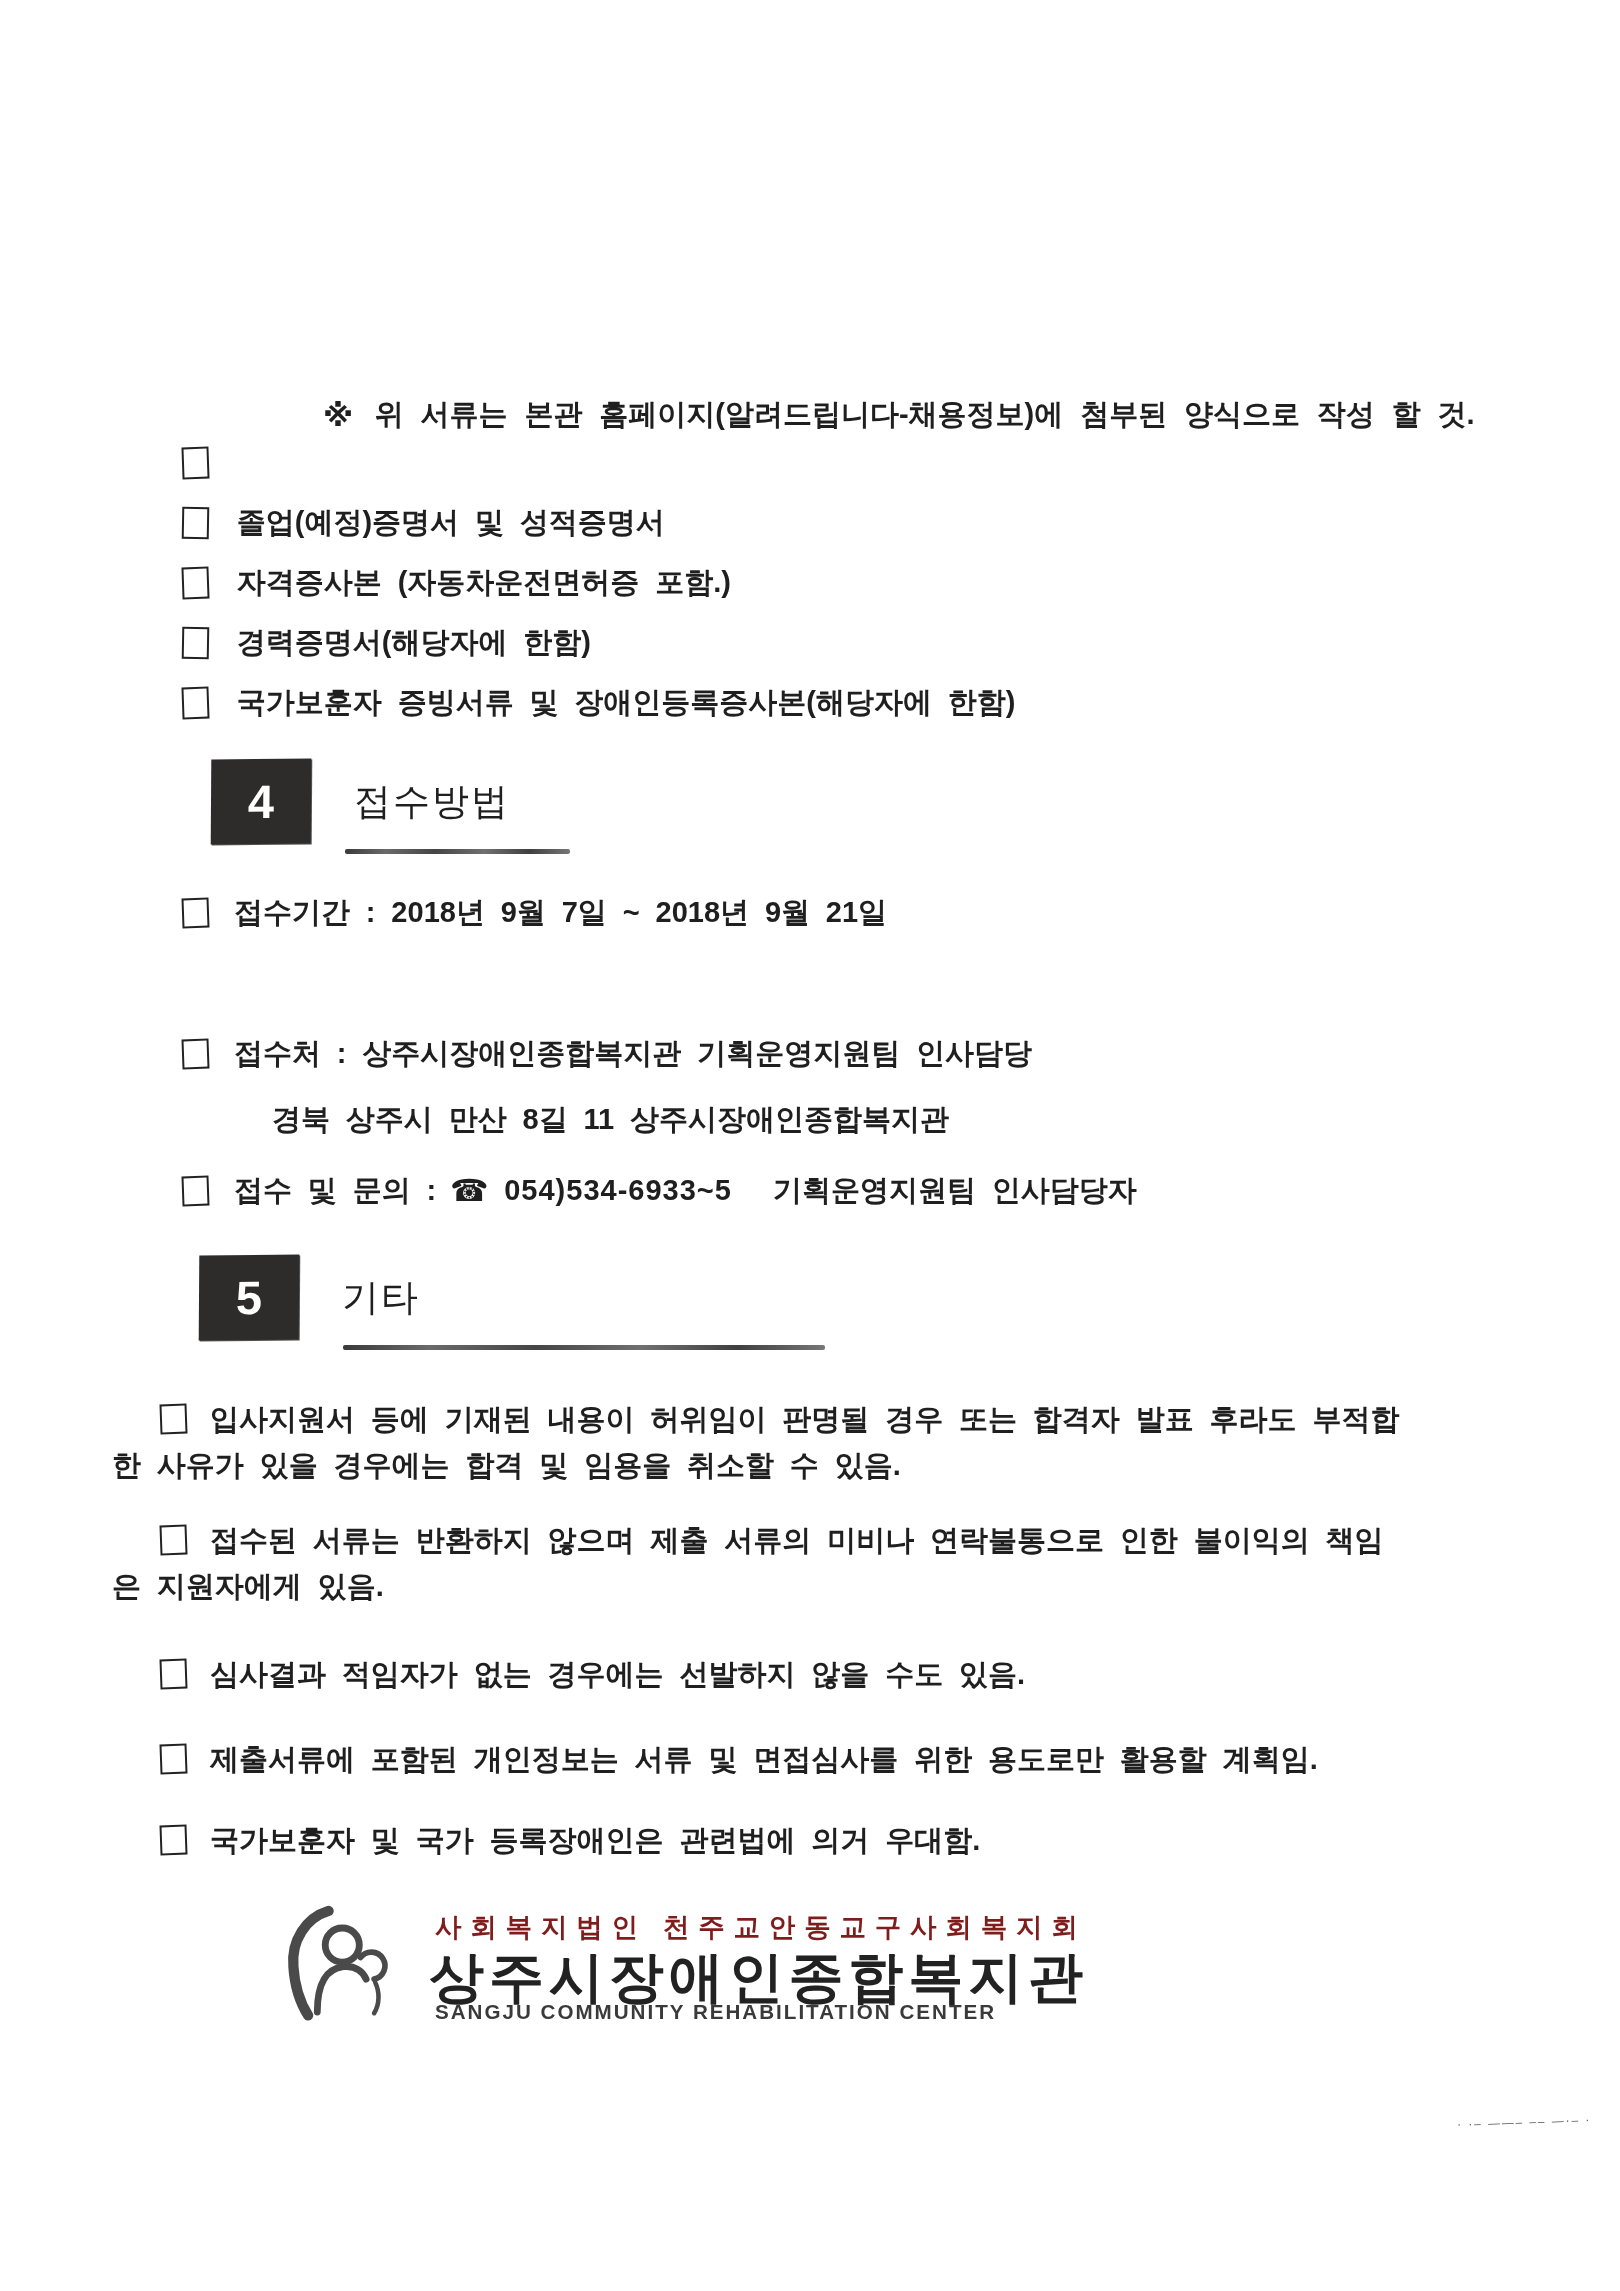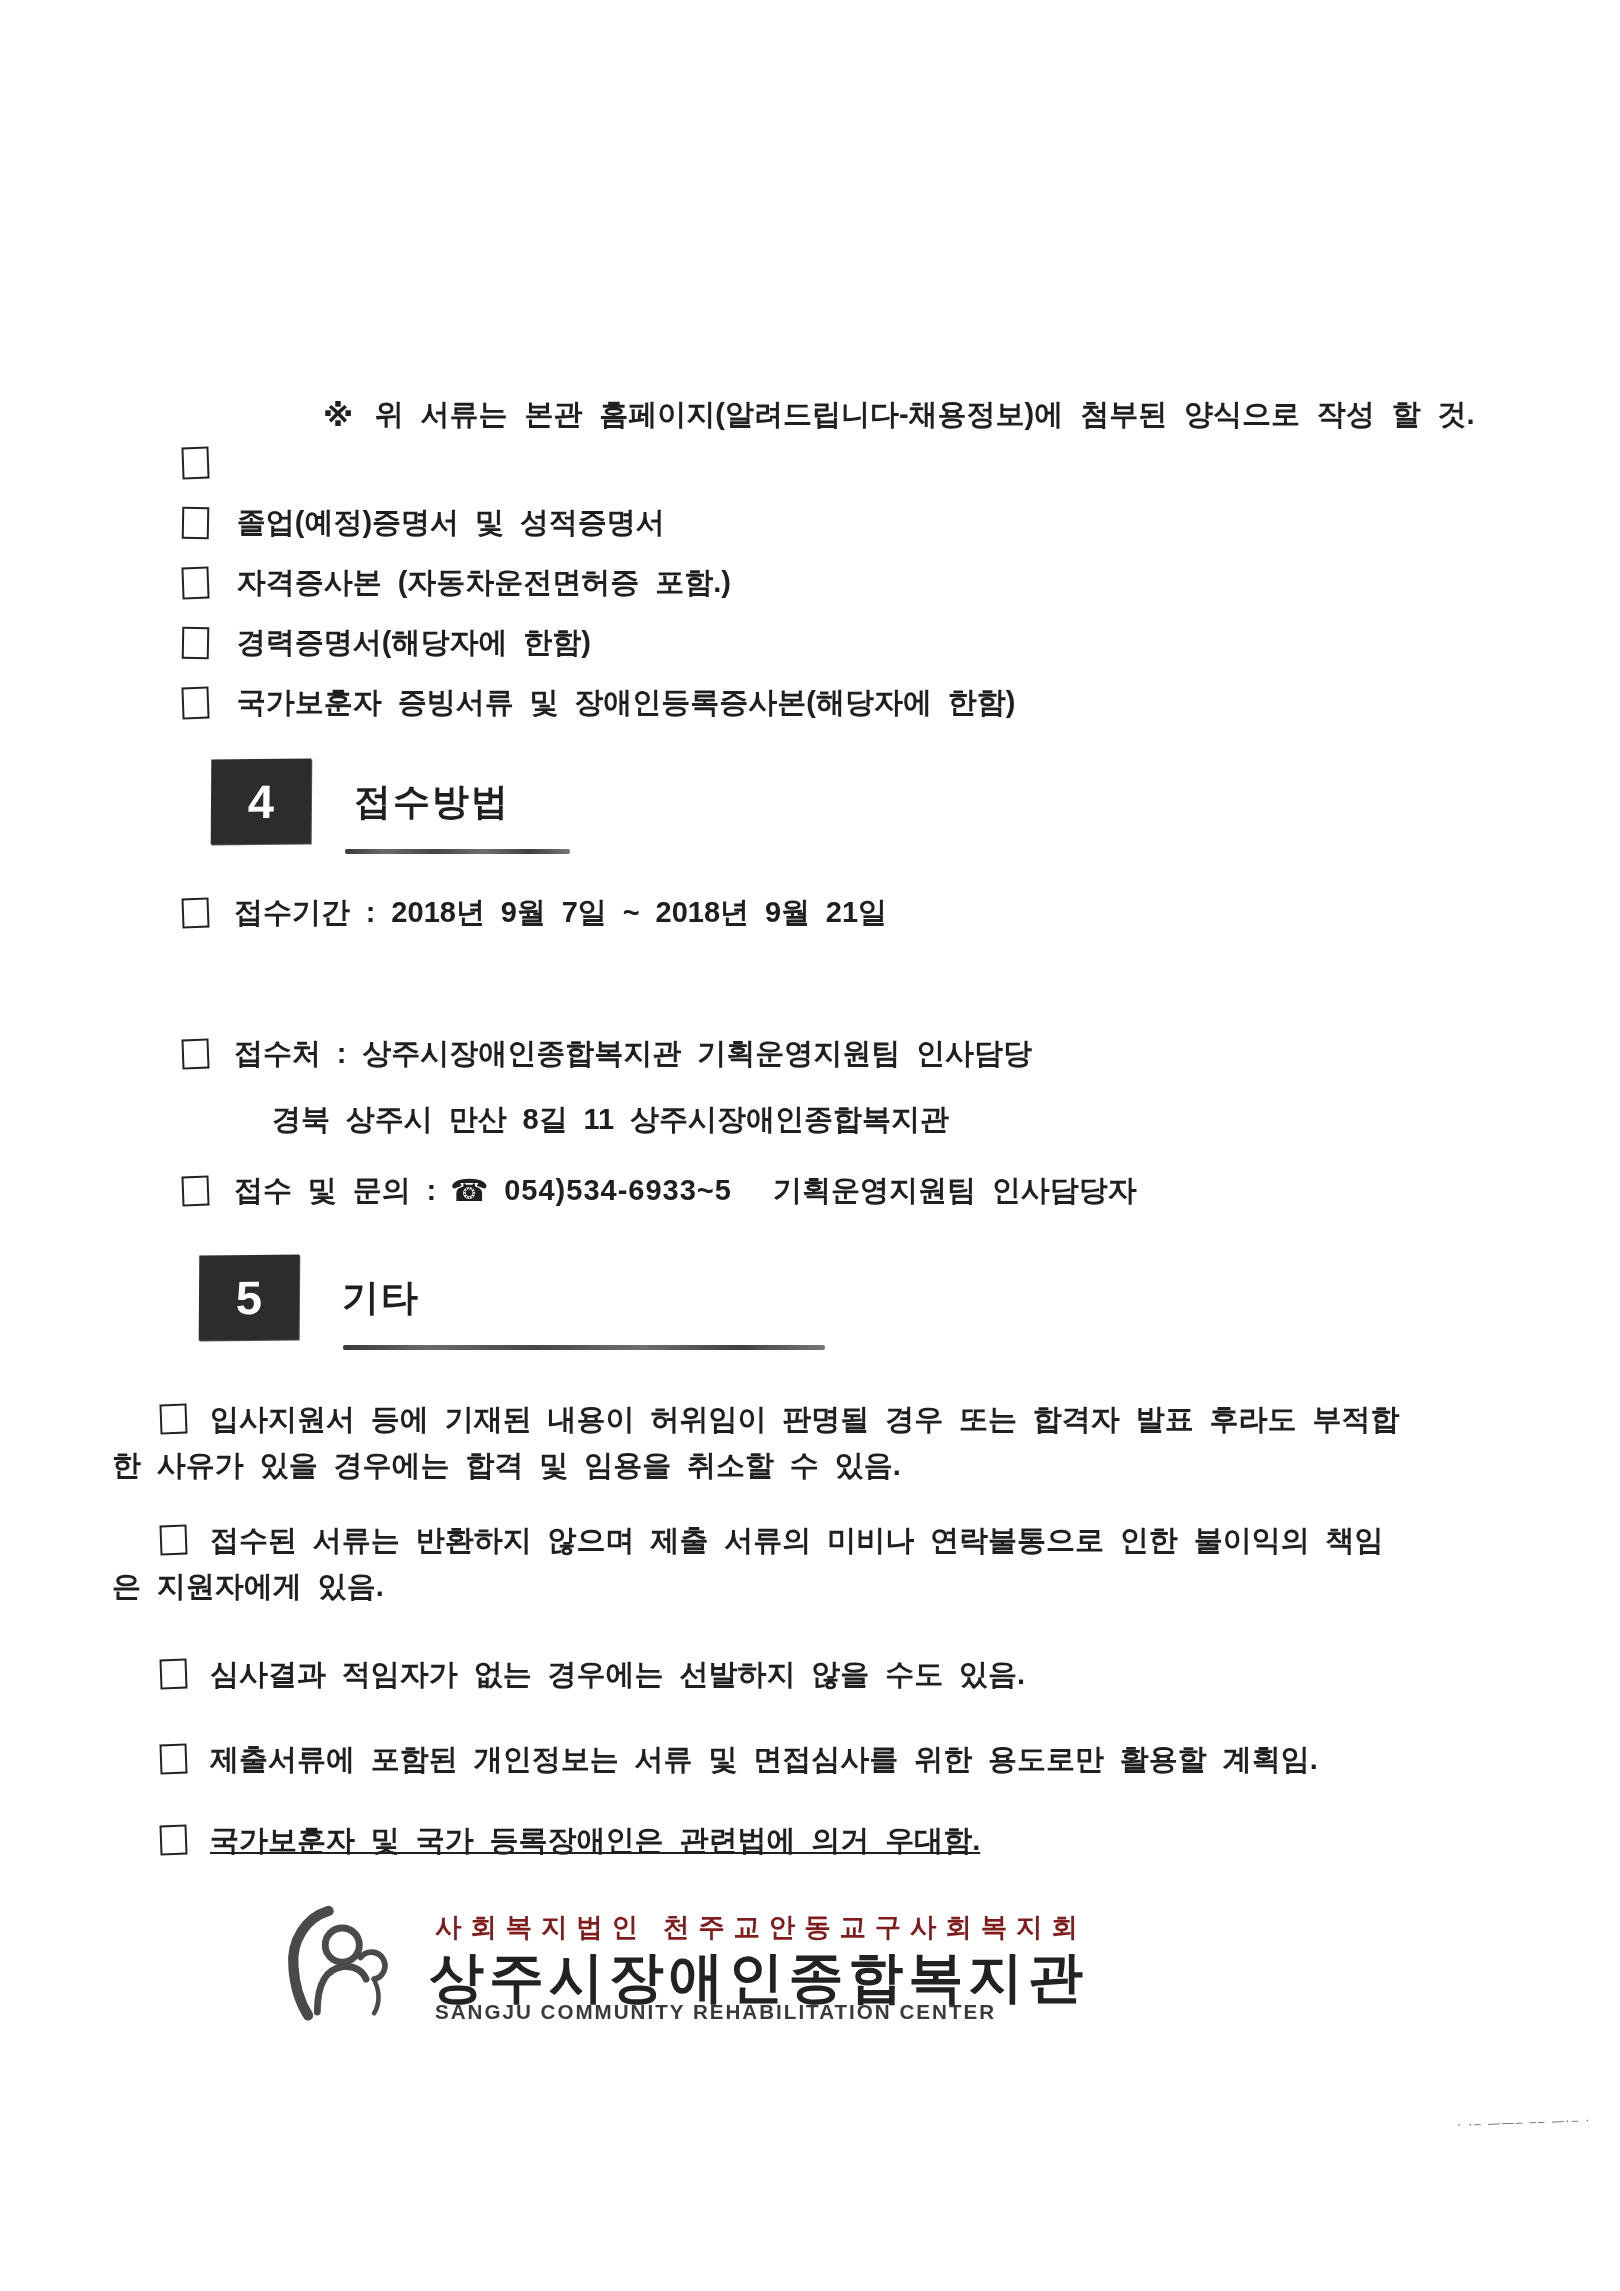--- a/index.html
+++ b/index.html
@@ -32,21 +32,21 @@
   .sec-header{position:absolute;display:flex;align-items:center;}
   .sec4{top:759px;left:211px;}
   .sec5{top:1255px;left:199px;}
   .badge{
     width:100px;height:85px;background:#2e2c2a;color:#fff;
     display:flex;align-items:center;justify-content:center;
     font-size:47px;font-weight:bold;
     transform:rotate(-0.6deg) skewX(-1deg);
     box-shadow:1px 1px 0 #555;
   }
-  .sec-title{margin-left:43px;font-size:37px;font-weight:bold;letter-spacing:2px;white-space:nowrap;}
+  .sec-title{margin-left:43px;font-size:37px;font-weight:normal;letter-spacing:2px;white-space:nowrap;}
   .sec-underline{
     position:absolute;height:4.9px;border-radius:2px;
     background:linear-gradient(90deg,#3a3a3a 0%,#6a6a6a 18%,#454545 40%,#707070 62%,#3f3f3f 82%,#777 100%);
   }
   .ul4{top:849px;left:345px;width:225px;}
   .ul5{top:1345px;left:343px;width:482px;}
   
   .s4row{position:absolute;left:182px;display:flex;align-items:center;height:45px;white-space:nowrap;}
   .s4row .cbox{width:26.5px;height:30px;margin-right:25.5px;}
   .s4txt{font-size:29px;font-weight:bold;word-spacing:7.8px;}
@@ -60,21 +60,21 @@
   }
   .phone-ic{margin:0 15.7px 0 13.7px;font-size:31px;}
   .phone-no{letter-spacing:1px;}
   .contact-dept{margin-left:41px;}
   
   .para{
     position:absolute;left:112px;
     font-size:29px;font-weight:bold;word-spacing:7.8px;line-height:46px;
     white-space:nowrap;
   }
-  .p1{top:1396px;} .p2{top:1517px;} .p3{top:1651px;} .p4{top:1736px;} .p5{top:1817px;text-decoration:underline;}
+  .p1{top:1396px;} .p2{top:1517px;} .p3{top:1651px;} .p4{top:1736px;} .p5{top:1817px;}
   .pline1{display:flex;align-items:center;height:46px;}
   .pline1 .cbox{width:26.5px;height:30px;margin-left:48px;margin-right:23.5px;}
   
   .f-logo{position:absolute;left:282px;top:1903px;}
   .f-org{
     position:absolute;left:435px;top:1909px;
     font-size:26.5px;font-weight:bold;letter-spacing:8.8px;color:#7f1d1d;white-space:nowrap;
   }
   .f-name{
     position:absolute;left:429px;top:1941px;

